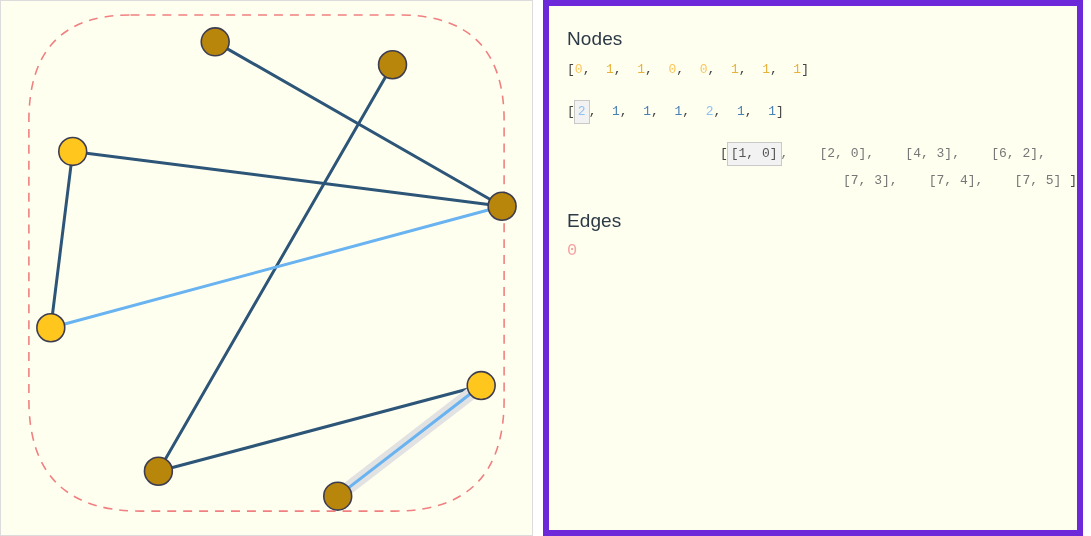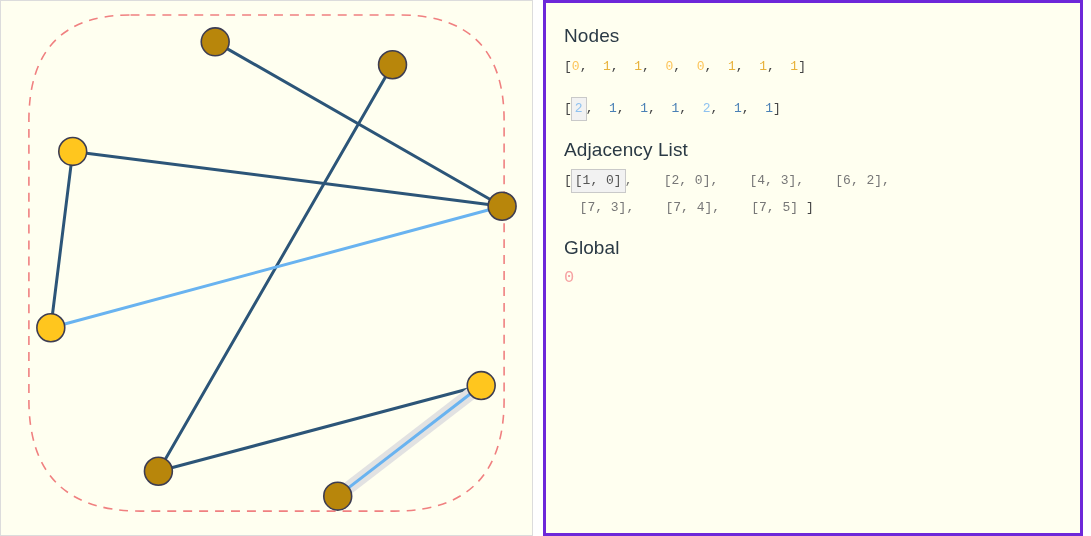--- a/index.html
+++ b/index.html
@@ -26,21 +26,21 @@
     box-sizing:border-box;
     flex:0 0 auto;
   }
   .graph-svg{display:block;width:100%;height:100%;}
 
   
   .data-panel{
     position:relative;
     width:540px;height:536px;
     background:#fffff0;
-    border:3px solid #6d28d9;
+    border:6px solid #6d28d9;
     box-sizing:border-box;
     flex:0 0 auto;
     padding:20px 0 0 18px;
   }
   .section{margin-bottom:14px;}
   .section-title{
     font-family:"Liberation Sans", sans-serif;
     font-size:19px;
     color:#2b3a45;
     letter-spacing:.1px;
@@ -64,21 +64,21 @@
     display:inline-block;
     line-height:20px;
   }
   .nodes-0{color:#fcc55b;}
   .nodes-1{color:#e8b23a;}
   .edges-2{color:#8fc2f0;}
   .edges-1{color:#4a80b5;}
   .adj{color:#777777;}
   .adj-hl{color:#555555;}
   .global-val{color:#f6a3a3;font-family:"Liberation Mono", monospace;font-size:17px;line-height:26px;}
-  .adj-line{line-height:27px;}
+  .adj-line{line-height:27px;text-align:right;}
 </style>
 </head>
 <body>
 
 <div class="app">
 
   <div class="graph-panel">
     <svg class="graph-svg" viewBox="0 0 533 536">
       <path id="boundary-path" d="M 130 14 L 400 14 Q 505 14 505 120 L 505 400 Q 505 512 395 512 L 140 512 Q 28 512 28 400 L 28 120 Q 28 14 130 14 Z" fill="none" stroke="#f08080" stroke-width="1.6" stroke-dasharray="9 7"></path>
       <g id="edge-layer">
@@ -109,23 +109,22 @@
     <div class="section">
       <div class="section-title">Nodes</div>
       <div class="mono" id="nodes-values"><span class="bracket">[</span><span class="nodes-0">0</span><span class="comma">,  </span><span class="nodes-1">1</span><span class="comma">,  </span><span class="nodes-1">1</span><span class="comma">,  </span><span class="nodes-0">0</span><span class="comma">,  </span><span class="nodes-0">0</span><span class="comma">,  </span><span class="nodes-1">1</span><span class="comma">,  </span><span class="nodes-1">1</span><span class="comma">,  </span><span class="nodes-1">1</span><span class="bracket">]</span></div>
     </div>
 
     <div class="section">
       <div class="mono" id="edges-values"><span class="bracket">[</span><span class="edges-2 hl-box">2</span><span class="comma">,  </span><span class="edges-1">1</span><span class="comma">,  </span><span class="edges-1">1</span><span class="comma">,  </span><span class="edges-1">1</span><span class="comma">,  </span><span class="edges-2">2</span><span class="comma">,  </span><span class="edges-1">1</span><span class="comma">,  </span><span class="edges-1">1</span><span class="bracket">]</span></div>
     </div>
 
     <div class="section">
-      <div class="section-title">Adjacency List</div>
       <div class="mono" id="adjacency-values"><div class="adj-line"><span class="bracket">[</span><span class="adj-hl hl-box">[1, 0]</span><span class="comma adj">,    </span><span class="adj">[2, 0]</span><span class="comma adj">,    </span><span class="adj">[4, 3]</span><span class="comma adj">,    </span><span class="adj">[6, 2]</span><span class="comma adj">,    </span></div><div class="adj-line"><span>  </span><span class="adj">[7, 3]</span><span class="comma adj">,    </span><span class="adj">[7, 4]</span><span class="comma adj">,    </span><span class="adj">[7, 5]</span><span class="bracket"> ]</span></div></div>
     </div>
 
     <div class="section">
-      <div class="section-title">Global</div>
+      <div class="section-title">Edges</div>
       <div class="global-val">0</div>
     </div>
 
   </div>
 </div>
 
 </body></html>

